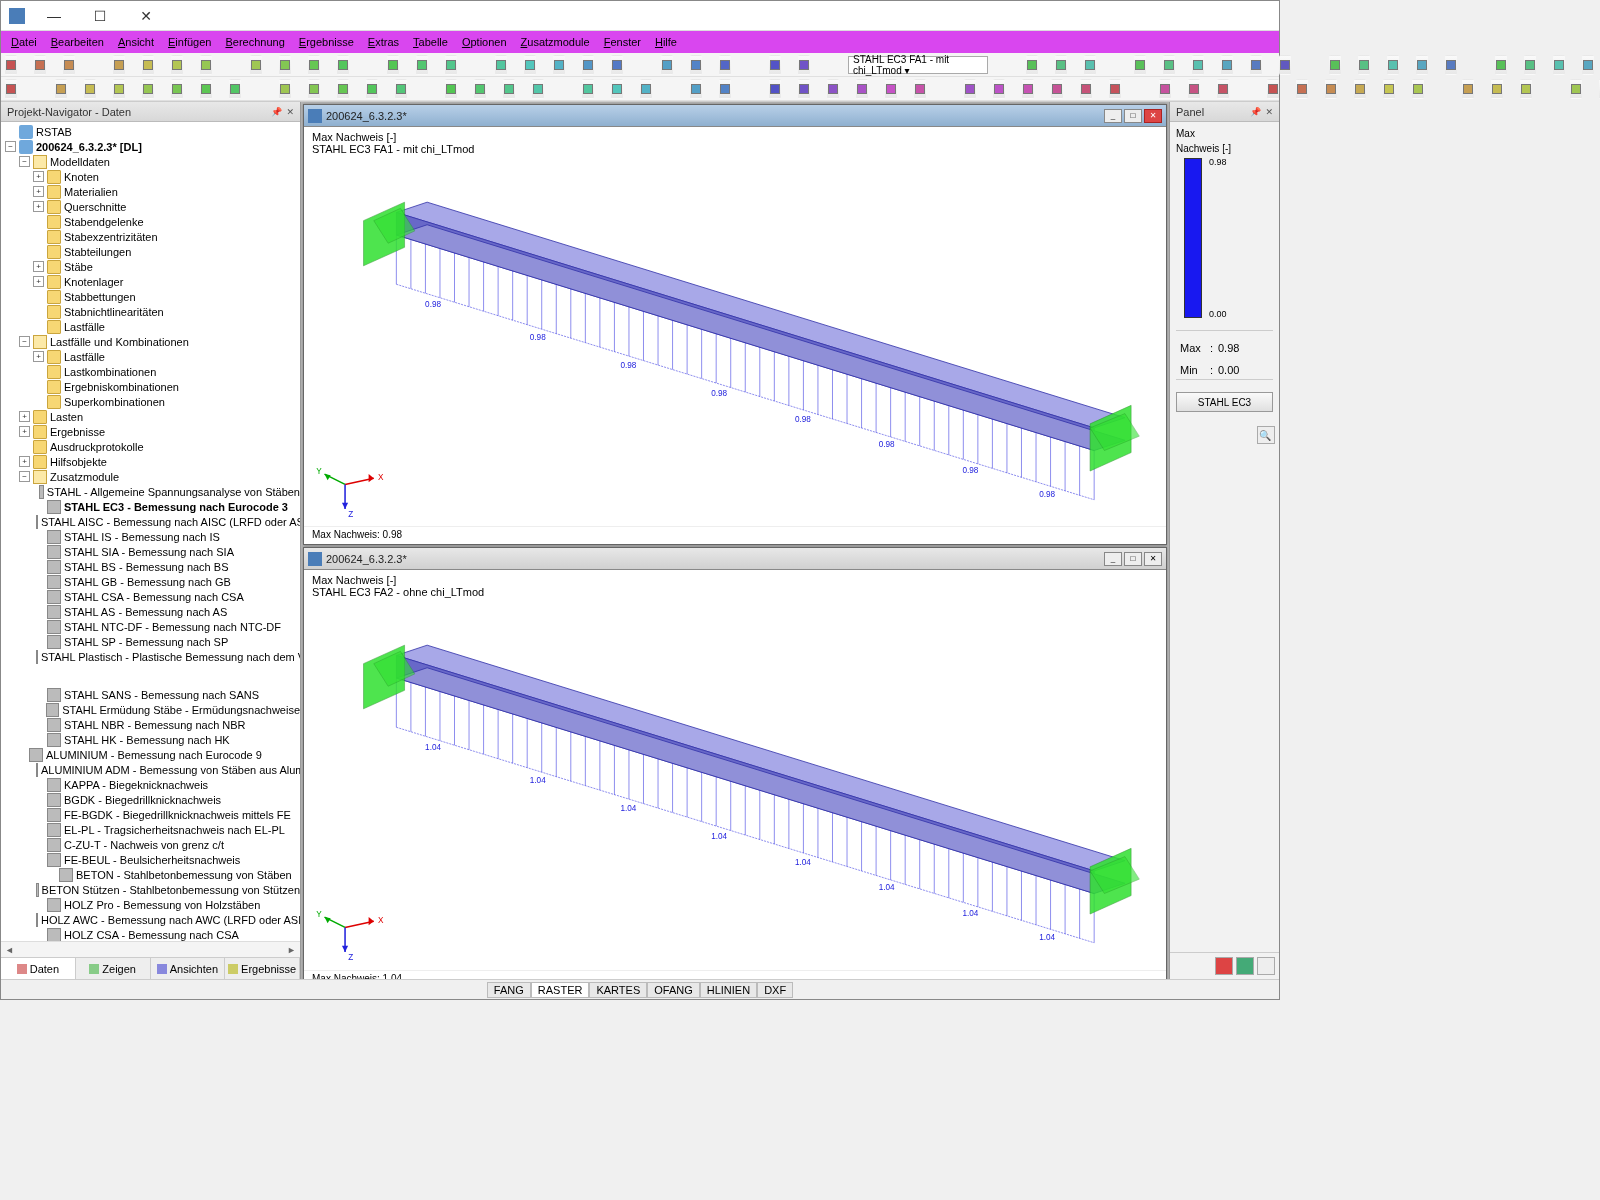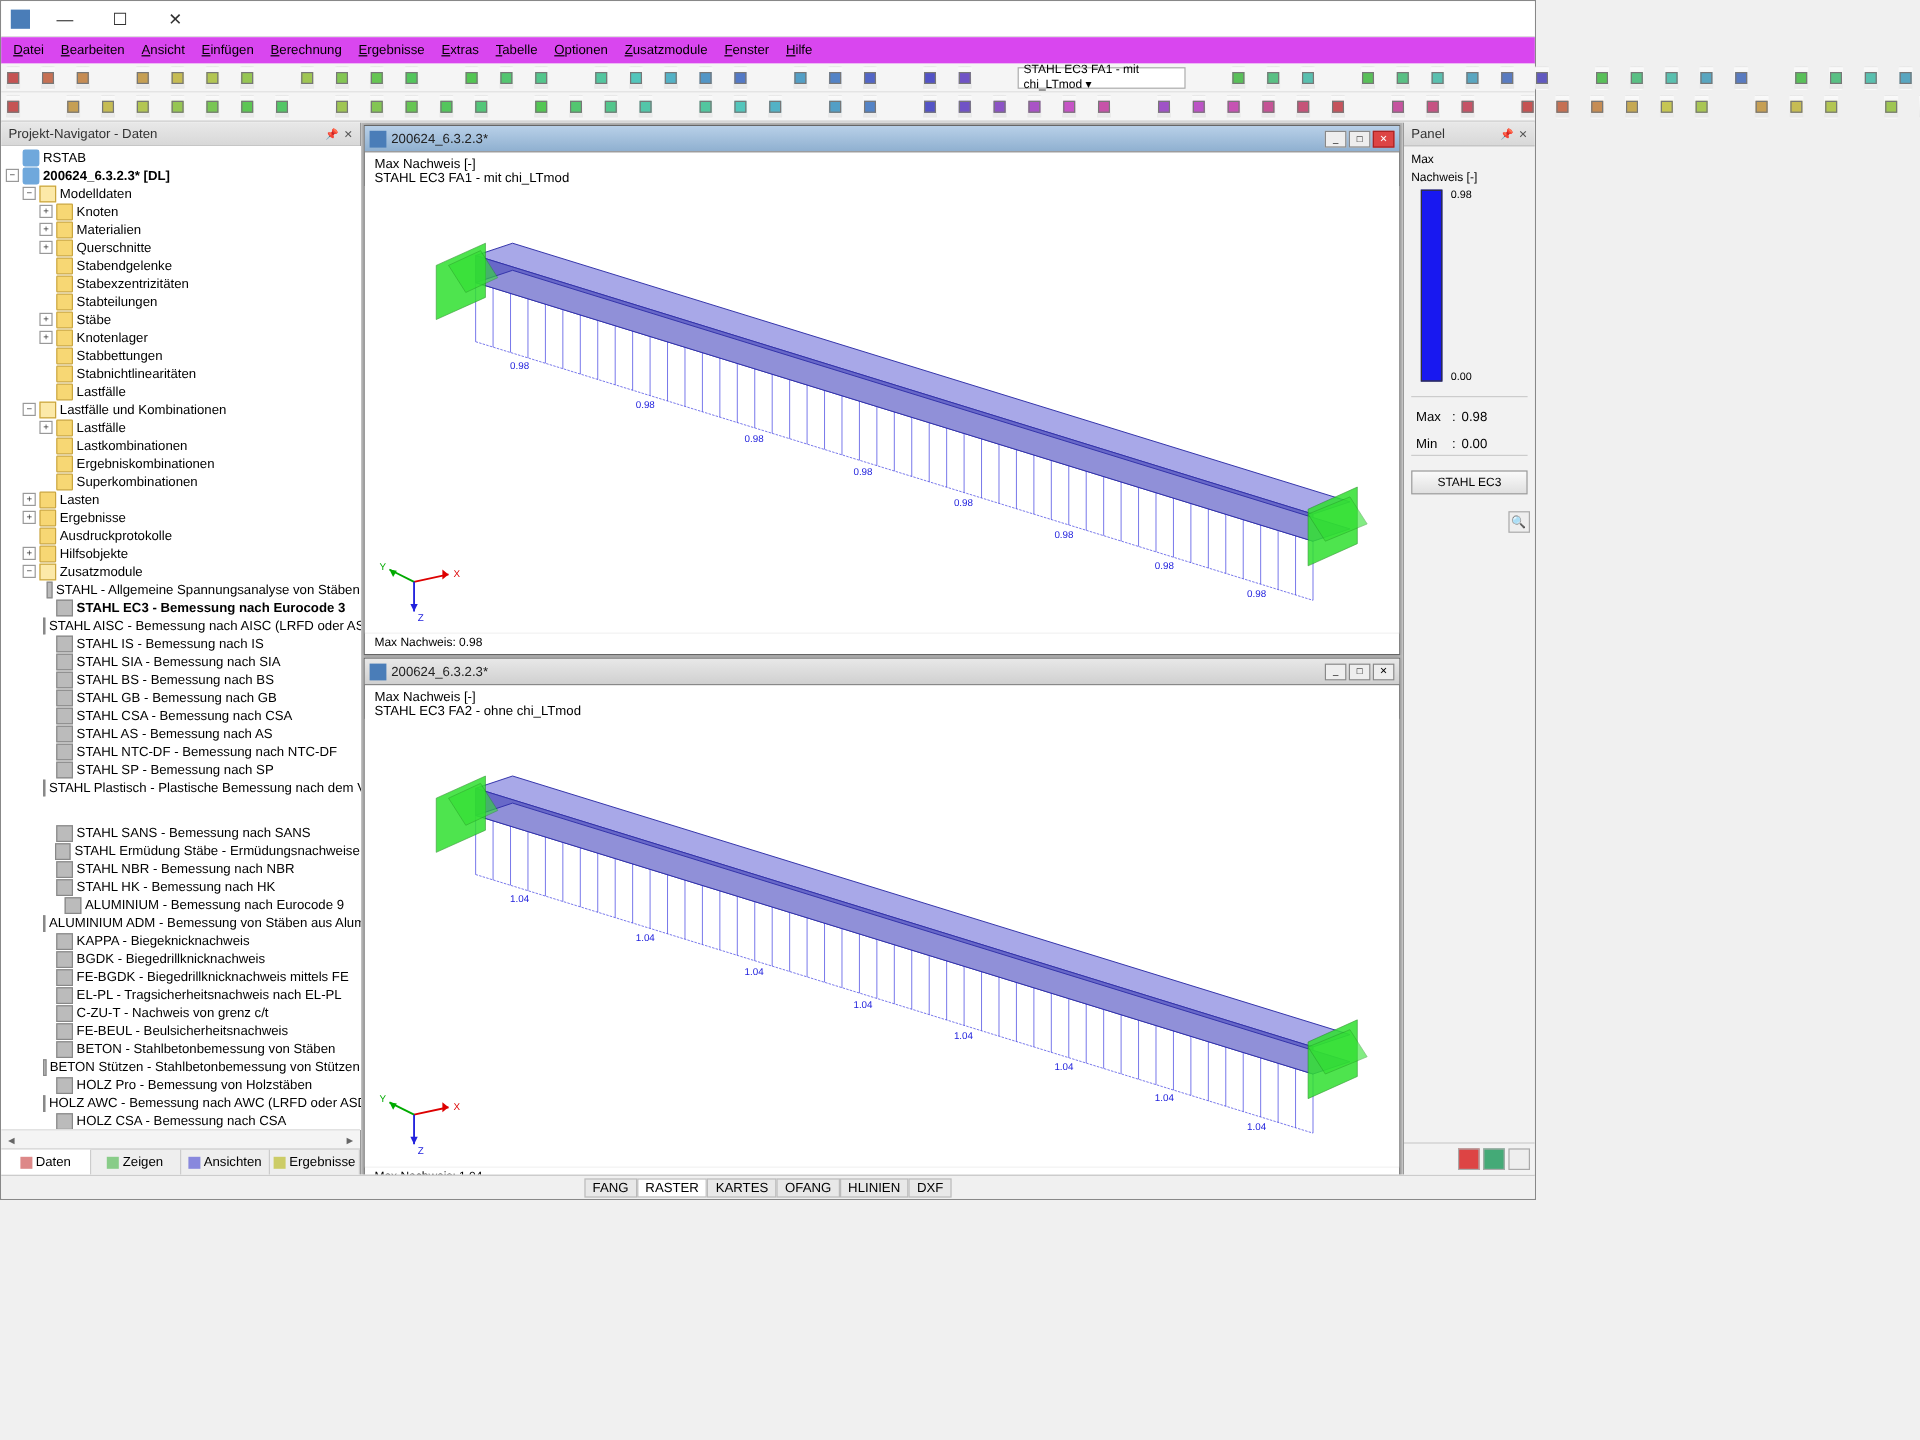--- a/index.html
+++ b/index.html
@@ -647,21 +647,21 @@
           <div class="tn" style="padding-left: 32px;">
             <div class="noexp"></div>
             <div class="ic mod"></div>
             <span class="lbl">STAHL NBR - Bemessung nach NBR</span>
           </div>
           <div class="tn" style="padding-left: 32px;">
             <div class="noexp"></div>
             <div class="ic mod"></div>
             <span class="lbl">STAHL HK - Bemessung nach HK</span>
           </div>
-          <div class="tn" style="padding-left: 39px;">
+          <div class="tn" style="padding-left: 14px;">
             <div class="noexp"></div>
             <div class="ic mod"></div>
             <span class="lbl">ALUMINIUM - Bemessung nach Eurocode 9</span>
           </div>
           <div class="tn" style="padding-left: 32px;">
             <div class="noexp"></div>
             <div class="ic mod"></div>
             <span class="lbl">ALUMINIUM ADM - Bemessung von Stäben aus Aluminium</span>
           </div>
           <div class="tn" style="padding-left: 32px;">
@@ -687,21 +687,21 @@
           <div class="tn" style="padding-left: 32px;">
             <div class="noexp"></div>
             <div class="ic mod"></div>
             <span class="lbl">C-ZU-T - Nachweis von grenz c/t</span>
           </div>
           <div class="tn" style="padding-left: 32px;">
             <div class="noexp"></div>
             <div class="ic mod"></div>
             <span class="lbl">FE-BEUL - Beulsicherheitsnachweis</span>
           </div>
-          <div class="tn" style="padding-left: 32px;">
+          <div class="tn" style="padding-left: 32px; margin-left: 12px;">
             <div class="noexp"></div>
             <div class="ic mod"></div>
             <span class="lbl">BETON - Stahlbetonbemessung von Stäben</span>
           </div>
           <div class="tn" style="padding-left: 32px;">
             <div class="noexp"></div>
             <div class="ic mod"></div>
             <span class="lbl">BETON Stützen - Stahlbetonbemessung von Stützen</span>
           </div>
           <div class="tn" style="padding-left: 32px;">

